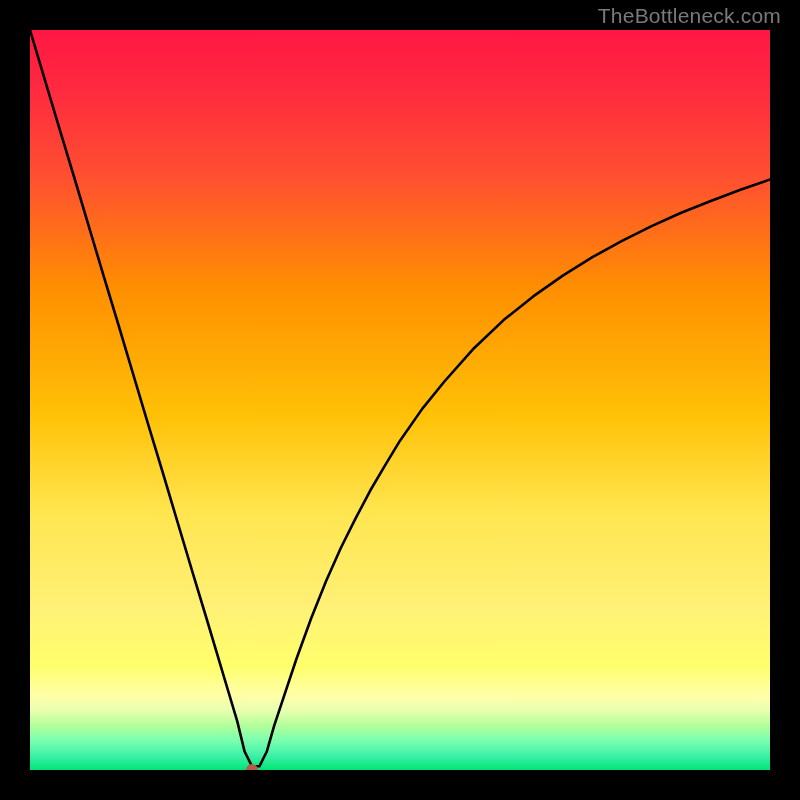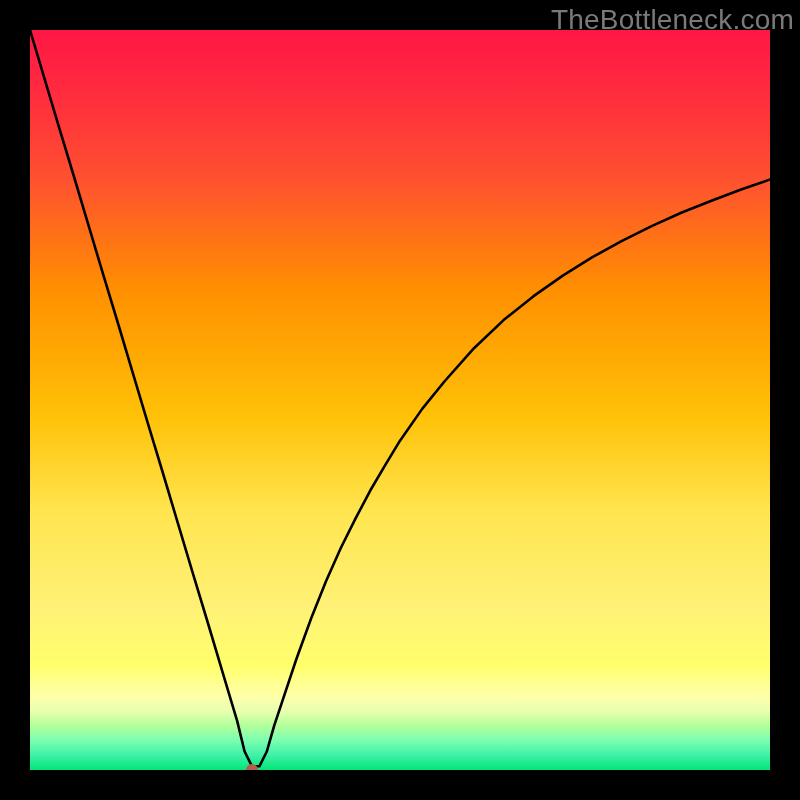--- a/index.html
+++ b/index.html
@@ -20,23 +20,23 @@
   .plot {
     position: absolute;
     left: 30px;
     top: 30px;
     width: 740px;
     height: 740px;
   }
   .attribution {
     position: absolute;
     top: 4px;
-    right: 6px;
+    right: 19px;
     color: #7a7a7a;
-    font-size: 28px;
+    font-size: 21px;
     font-weight: 500;
     letter-spacing: 0.2px;
   }
 </style>
 </head>
 <body>
 
 <div class="outer">
   <div class="attribution">TheBottleneck.com</div>
   <svg class="plot" viewBox="0 0 740 740" preserveAspectRatio="none">

